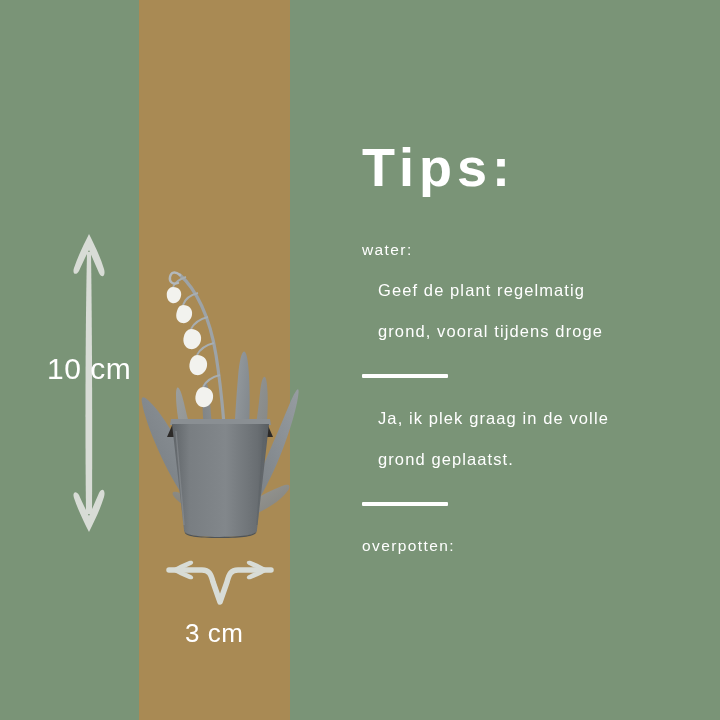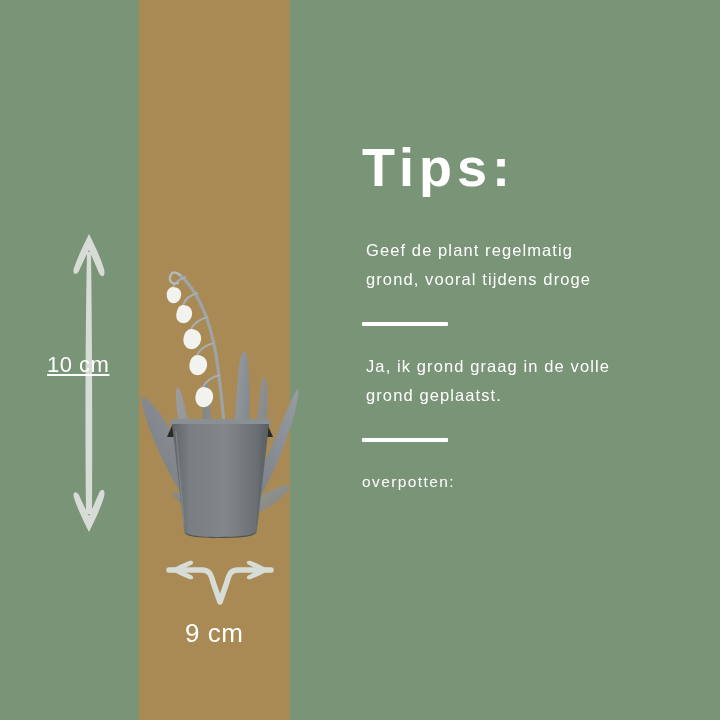--- a/index.html
+++ b/index.html
@@ -15,41 +15,41 @@
 
   
   .v-arrow{position:absolute;left:58px;top:228px;width:64px;height:310px;}
   .h-arrow{position:absolute;left:155px;top:556px;width:130px;height:52px;}
 
   .meas-label{
     position:absolute;color:#ffffff;
     font-family:"Liberation Sans",sans-serif;
     font-weight:400;letter-spacing:.5px;white-space:nowrap;
   }
-  .label-10{left:47px;top:352px;font-size:22px;text-decoration:underline;}
+  .label-10{left:47px;top:352px;font-size:30px;}
   .label-9{left:185px;top:618px;font-size:26px;}
 
   
   .plant-wrap{position:absolute;left:140px;top:225px;width:160px;height:315px;}
 
   
   .tips{position:absolute;left:360px;top:140px;width:320px;}
   .tips-title{
     color:#ffffff;font-size:54px;font-weight:700;
     letter-spacing:5px;line-height:1;margin:0 0 44px 2px;
     font-family:"Liberation Sans",sans-serif;
   }
   .tip-block{margin:0 0 0 2px;}
   .tip-head{
     color:#ffffff;font-size:15.5px;font-weight:400;
     letter-spacing:1.4px;line-height:1.52;margin:0;
   }
   .tip-body{
     color:#ffffff;font-size:16.5px;font-weight:400;
-    letter-spacing:1.1px;line-height:1.52;margin:4px;
+    letter-spacing:1.1px;line-height:1.52;margin:16px;
   }
   .divider{
     width:86px;height:4px;background:#ffffff;border-radius:1px;
     margin:30px 0 28px 2px;
   }
 </style>
 </head>
 <body>
 
 <div id="stage">
@@ -151,34 +151,35 @@
     <svg width="130" height="52" viewBox="0 0 130 52">
       <g fill="none" stroke="#d8dcd6" stroke-width="5.5" stroke-linecap="round" stroke-linejoin="round">
         <path d="M14 14 L47 14 C54 14 56 18 58 26 L65 46 L72 26 C74 18 76 14 83 14 L116 14"></path>
       </g>
       <g fill="#d8dcd6">
         <path d="M16 14 C22 10 29 7 34 5 C38 3.5 40 7 36 9 C32 11 27 13 24 14 C27 15 32 17 36 19 C40 21 38 24.5 34 23 C29 21 22 18 16 14 Z"></path>
         <path d="M114 14 C108 10 101 7 96 5 C92 3.5 90 7 94 9 C98 11 103 13 106 14 C103 15 98 17 94 19 C90 21 92 24.5 96 23 C101 21 108 18 114 14 Z"></path>
       </g>
     </svg>
   </div>
-  <div class="meas-label label-9">9 cm</div>
+  <div class="meas-label label-9">3 cm</div>
 
   <div class="tips">
     <h1 class="tips-title">Tips:</h1>
 
     <div class="tip-block">
+      <p class="tip-head">water:</p>
       <p class="tip-body">Geef de plant regelmatig</p>
       <p class="tip-body">grond, vooral tijdens droge</p>
     </div>
 
     <div class="divider"></div>
 
     <div class="tip-block">
-      <p class="tip-body">Ja, ik grond graag in de volle</p>
+      <p class="tip-body">Ja, ik plek graag in de volle</p>
       <p class="tip-body">grond geplaatst.</p>
     </div>
 
     <div class="divider"></div>
 
     <div class="tip-block">
       <p class="tip-head">overpotten:</p>
     </div>
   </div>
 

